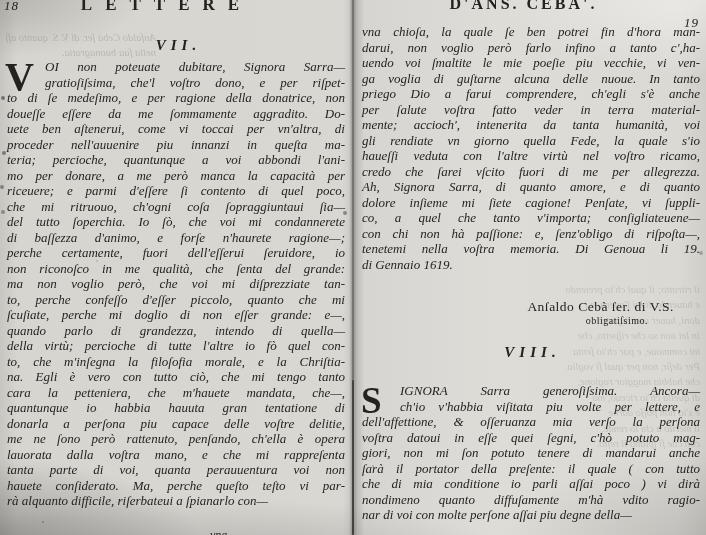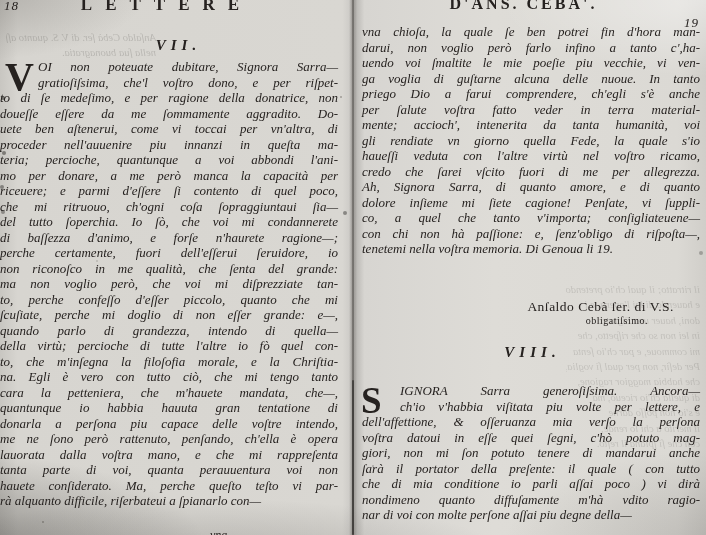--- a/index.html
+++ b/index.html
@@ -49,21 +49,21 @@
 
   .body { position:absolute; font-style:italic; font-size:13px; }
   .body .line {
     height:15.5px; line-height:15.5px; white-space:normal; overflow:visible;
     text-align:justify; text-align-last:justify; text-justify:inter-word;
   }
   .body .line:last-child { text-align-last:left; }
   .has-dropcap .line:nth-child(1),
   .has-dropcap .line:nth-child(2) { padding-left:38px; }
 
-  #lp-body { left:0;  top:59px;  width:338px; }
+  #lp-body { left:7px;  top:59px;  width:338px; }
   #rp-body1{ left:8px;  top:24px;  width:338px; }
   #rp-body2{ left:8px;  top:383px; width:338px; }
 
   .drop-cap {
     position:absolute; font-style:normal; font-weight:bold;
     font-size:40px; line-height:34px; letter-spacing:0;
   }
   #lp-drop { left:5px; top:60px; }
   #rp-drop { left:7px; top:384px; font-size:37px; }
 
@@ -125,21 +125,21 @@
         <div class="line">non riconoſco in me qualità, che ſenta del grande:</div>
         <div class="line">ma non voglio però, che voi mi diſprezziate tan-</div>
         <div class="line">to, perche confeſſo d'eſſer piccolo, quanto che mi</div>
         <div class="line">ſcuſiate, perche mi doglio di non eſſer grande: e—,</div>
         <div class="line">quando parlo di grandezza, intendo di quella—</div>
         <div class="line">della virtù; percioche di tutte l'altre io fò quel con-</div>
         <div class="line">to, che m'inſegna la filoſofia morale, e la Chriſtia-</div>
         <div class="line">na. Egli è vero con tutto ciò, che mi tengo tanto</div>
         <div class="line">cara la petteniera, che m'hauete mandata, che—,</div>
         <div class="line">quantunque io habbia hauuta gran tentatione di</div>
-        <div class="line">donarla a perſona piu capace delle voſtre intendo,</div>
+        <div class="line">donarla a perſona piu capace delle voſtre delitie,</div>
         <div class="line">me ne ſono però rattenuto, penſando, ch'ella è opera</div>
         <div class="line">lauorata dalla voſtra mano, e che mi rappreſenta</div>
         <div class="line">tanta parte di voi, quanta perauuentura voi non</div>
         <div class="line">hauete conſiderato. Ma, perche queſto teſto vi par-</div>
         <div class="line">rà alquanto difficile, riſerbateui a ſpianarlo con—</div>
       </div>
 
     <div class="catchword">vna</div>
   </div>
 
@@ -156,20 +156,21 @@
         <div class="line">per ſalute voſtra fatto veder in terra material-</div>
         <div class="line">mente; accioch', intenerita da tanta humanità, voi</div>
         <div class="line">gli rendiate vn giorno quella Fede, la quale s'io</div>
         <div class="line">haueſſi veduta con l'altre virtù nel voſtro ricamo,</div>
         <div class="line">credo che ſarei vſcito fuori di me per allegrezza.</div>
         <div class="line">Ah, Signora Sarra, di quanto amore, e di quanto</div>
         <div class="line">dolore inſieme mi ſiete cagione! Penſate, vi ſuppli-</div>
         <div class="line">co, a quel che tanto v'importa; conſigliateuene—</div>
         <div class="line">con chi non hà paſſione: e, ſenz'obligo di riſpoſta—,</div>
         <div class="line">tenetemi nella voſtra memoria. Di Genoua li 19.</div>
+        <div class="line">di Gennaio 1619.</div>
       </div>
 
     <div class="signature">
       <div class="sig-line1">Anſaldo Cebà ſer. di V.S.</div>
       <div class="sig-line2">obligatiſsimo.</div>
     </div>
 
     <div class="section-heading" id="rp-sec">VIII.</div>
 
     <div class="drop-cap" id="rp-drop">S</div>

